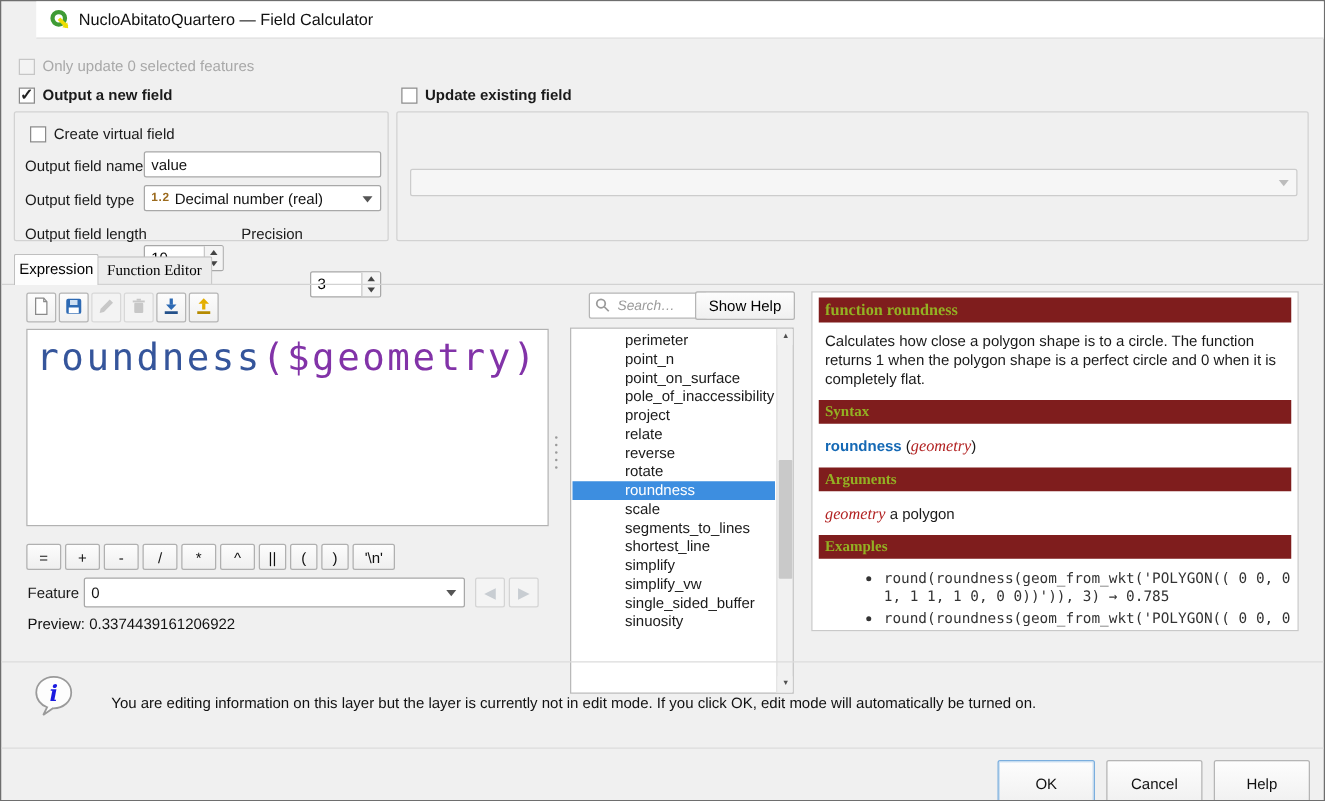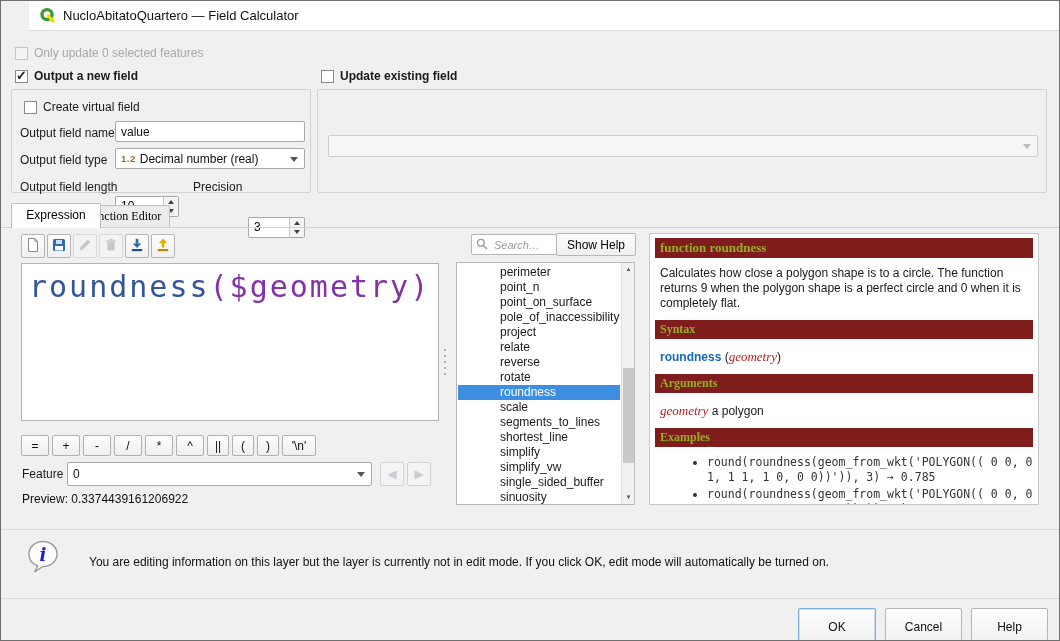--- a/index.html
+++ b/index.html
@@ -73,21 +73,21 @@
   
   #splitter { left:443px; top:348px; display:flex; flex-direction:column; gap:4px; }
   #splitter i { width:2px; height:2px; background:#9a9a9a; border-radius:50%; }
 
   
   #search-box { left:470px; top:233px; width:95px; height:21px; }
   #search-input { width:100%; height:100%; border:1px solid #b5b5b5; border-radius:2px; padding:0 4px 0 22px; font-size:11px; font-family:"Liberation Sans",sans-serif; }
   #search-input::placeholder { font-style:italic; color:#9b9b9b; }
   #search-icon { position:absolute; left:4px; top:3px; }
   #show-help-btn { left:555px; top:232px; width:80px; height:23px; border:1px solid #b5b5b5; border-radius:2px; background:linear-gradient(#fdfdfd,#f0f0f0); font-size:12px; font-family:"Liberation Sans",sans-serif; }
-  #function-list-box { left:455px; top:261px; width:179px; height:243px; background:#fff; border:1px solid #b9b9b9; overflow:hidden; }
+  #function-list-box { left:455px; top:261px; width:179px; height:293px; background:#fff; border:1px solid #b9b9b9; overflow:hidden; }
   #function-list { position:absolute; left:1px; top:2px; right:14px; }
   .fl-item { height:15px; line-height:15px; font-size:12px; color:#1a1a1a; padding-left:42px; white-space:nowrap; overflow:hidden; }
   .fl-item.selected { background:var(--selection); color:#fff; }
   #fl-scrollbar { position:absolute; right:0; top:0; bottom:0; width:13px; background:#f1f1f1; border-left:1px solid #e0e0e0; }
   .sb-btn { position:absolute; left:0; width:13px; height:13px; text-align:center; font-size:6px; line-height:13px; color:#505050; background:#f1f1f1; }
   #sb-thumb { position:absolute; left:1px; width:11px; top:105px; height:95px; background:#c9c9c9; border-radius:1px; }
 
   
   #help-panel { left:648px; top:232px; width:390px; height:272px; background:#ffffff; border:1px solid #c9c9c9; font-size:12px; color:#1a1a1a; padding:4px 5px; overflow:hidden; }
   .help-band { background:#7f1d1d; padding:2px 5px; font-weight:bold; color:var(--heading_green); font-size:12px; margin-top:9px;font-family:Liberation Serif, serif; }
@@ -186,21 +186,21 @@
     <span class="cb"></span>
     <span class="lbl bold">Update existing field</span>
   </div>
   <div class="abs groupbox" style="left:316px; top:88px; width:730px; height:104px;">
     <div class="abs combo disabled" style="left:10px; top:45px; width:710px; height:22px;">
       <span></span>
       <span class="arrow"></span>
     </div>
   </div>
 
-  <div class="tab active" style="left:10px; top:202px; width:90px; height:25px;">Expression</div>
+  <div class="tab active" style="left:10px; top:202px; width:68px; height:25px;">Expression</div>
   <div class="tab inactive" style="left:76px; top:204px; width:93px; height:23px;font-family:Liberation Serif, serif;">Function Editor</div>
   <div class="abs" id="tab-underline"></div>
 
   <button class="tbtn" style="left:20px; top:233px;">
     <span><svg width="16" height="16" viewBox="0 0 16 16">
           <path d="M3.5 1.5 h6.5 l2.5 2.8 v10.2 h-9 z" fill="#fff" stroke="#8a8a8a"></path>
           <path d="M10 1.5 v2.8 h2.5" fill="none" stroke="#8a8a8a"></path>
         </svg></span>
   </button>
   <button class="tbtn" style="left:46px; top:233px;">
@@ -307,21 +307,21 @@
       </div>
     <div id="fl-scrollbar">
       <div class="sb-btn" style="top:0;">▲</div>
       <div id="sb-thumb"></div>
       <div class="sb-btn" style="bottom:0;">▼</div>
     </div>
   </div>
 
   <div class="abs" id="help-panel">
     <div class="help-band" id="help-title">function roundness</div>
-    <div id="help-desc">Calculates how close a polygon shape is to a circle. The function returns 9 when the polygon shape is a perfect circle and 0 when it is completely flat.</div>
+    <div id="help-desc">Calculates how close a polygon shape is to a circle. The function returns 1 when the polygon shape is a perfect circle and 0 when it is completely flat.</div>
     <div class="help-band">Syntax</div>
     <div class="help-line">
       <span id="syntax-fn">roundness</span>
       <span>(</span><span class="arg-red">geometry</span><span>)</span>
     </div>
     <div class="help-band">Arguments</div>
     <div class="help-line">
       <span class="arg-red">geometry</span>
       <span id="arg-desc">a polygon</span>
     </div>

